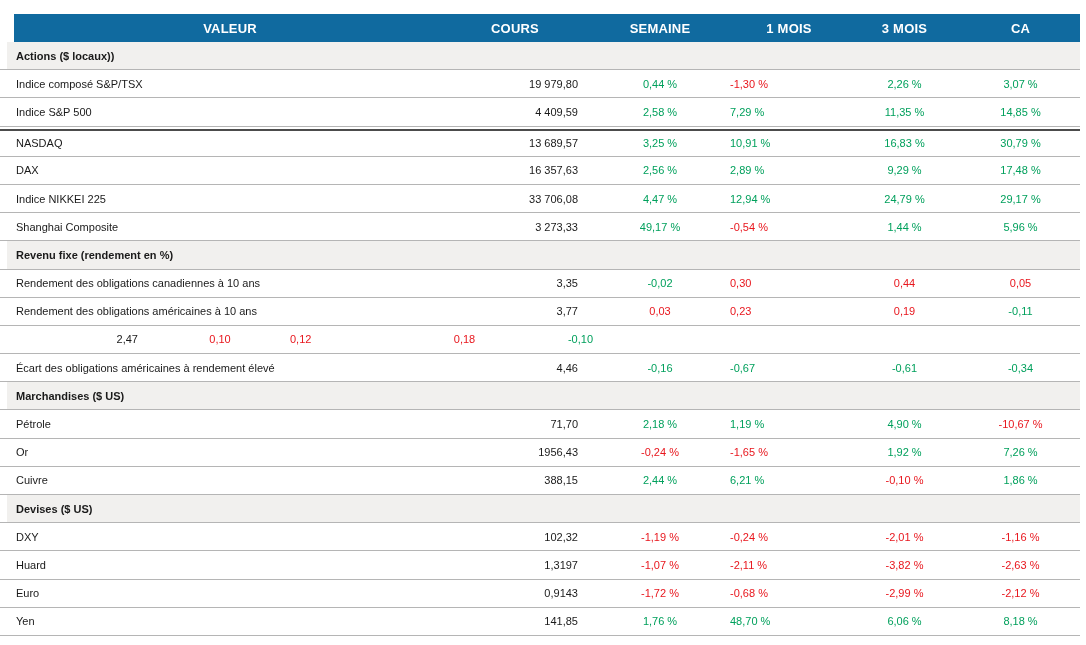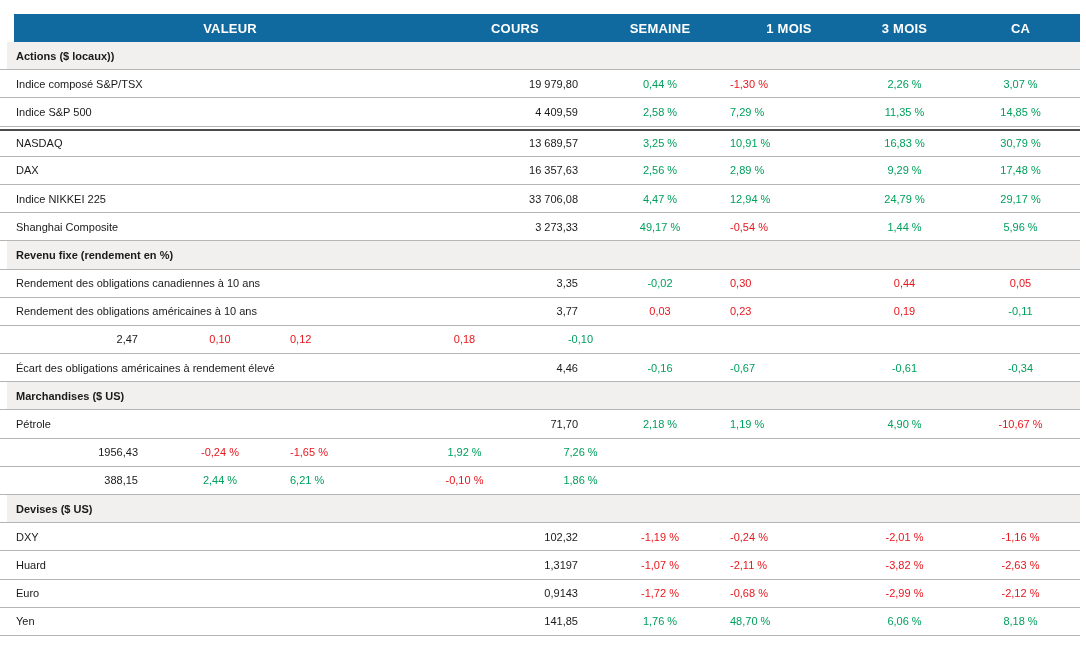--- a/index.html
+++ b/index.html
@@ -169,27 +169,29 @@
   </div>
       <div class="row">
     <div class="c label">Pétrole</div>
     <div class="c cours">71,70</div>
     <div class="c p1 pos">2,18 %</div>
     <div class="c p2 pos">1,19 %</div>
     <div class="c p3 pos">4,90 %</div>
     <div class="c p4 neg">-10,67 %</div>
   </div>
       <div class="row">
+    <div class="c label">Or</div>
     <div class="c cours">1956,43</div>
     <div class="c p1 neg">-0,24 %</div>
     <div class="c p2 neg">-1,65 %</div>
     <div class="c p3 pos">1,92 %</div>
     <div class="c p4 pos">7,26 %</div>
   </div>
       <div class="row">
+    <div class="c label">Cuivre</div>
     <div class="c cours">388,15</div>
     <div class="c p1 pos">2,44 %</div>
     <div class="c p2 pos">6,21 %</div>
     <div class="c p3 neg">-0,10 %</div>
     <div class="c p4 pos">1,86 %</div>
   </div>
       <div class="row sec">
     <div class="c label">Devises ($ US)</div>
     <div class="c cours"></div>
     <div class="c p1"></div>

